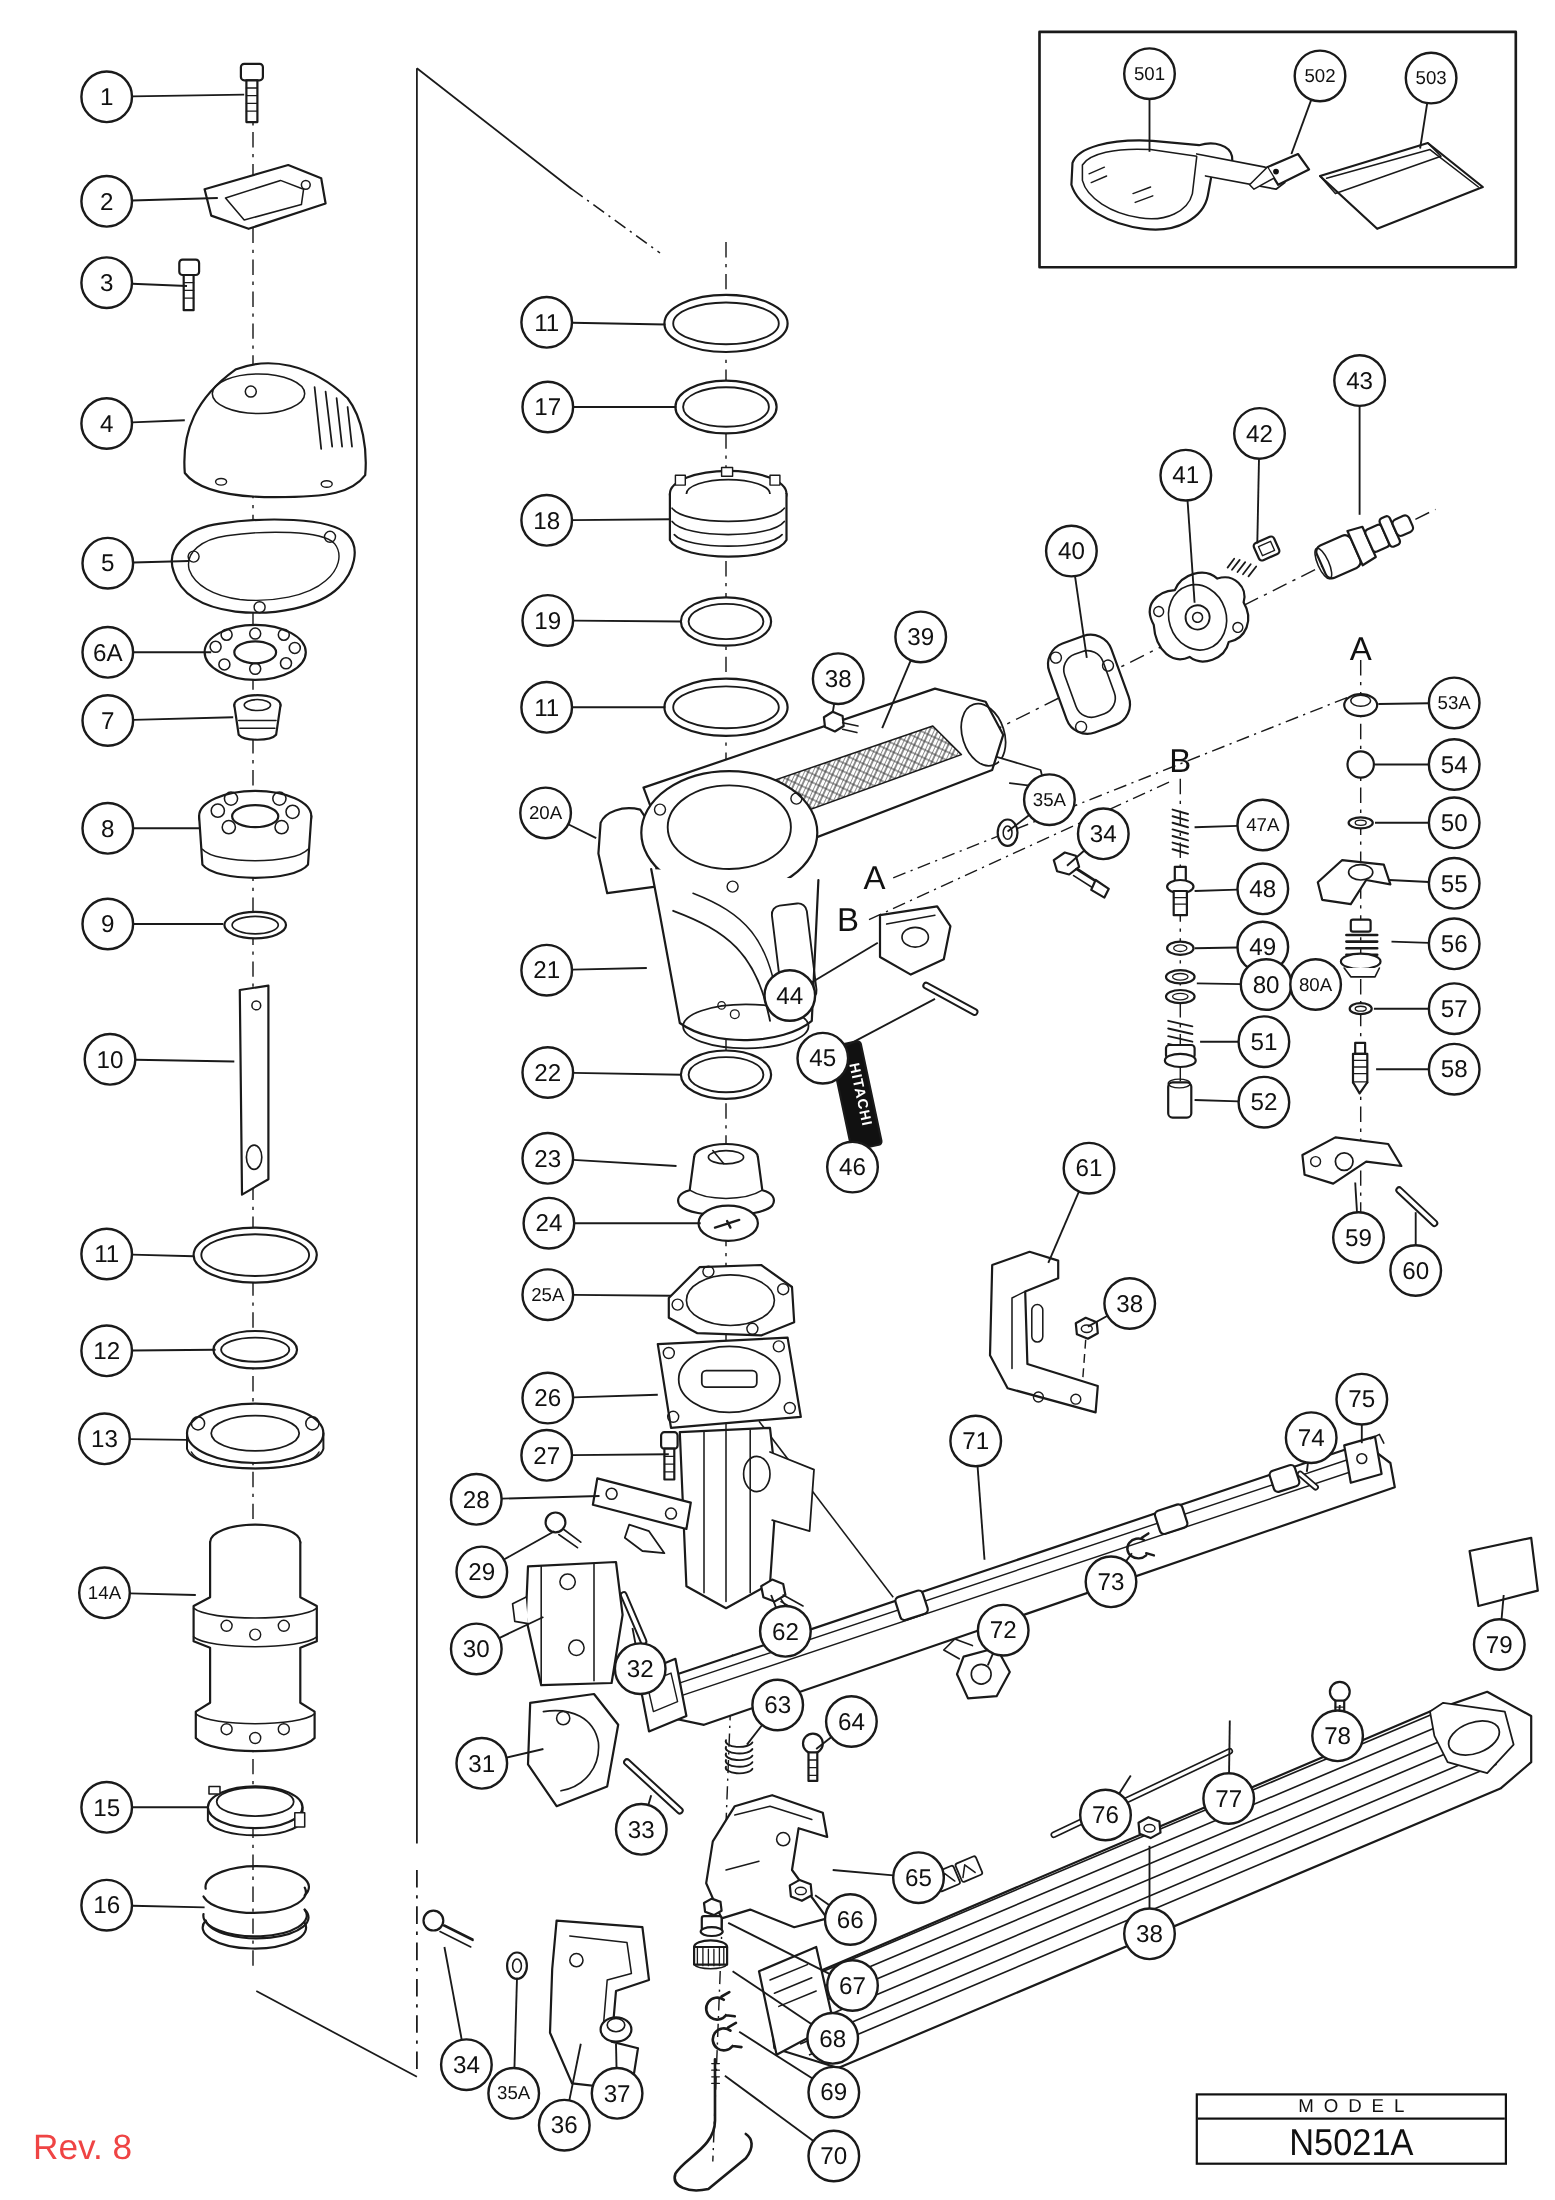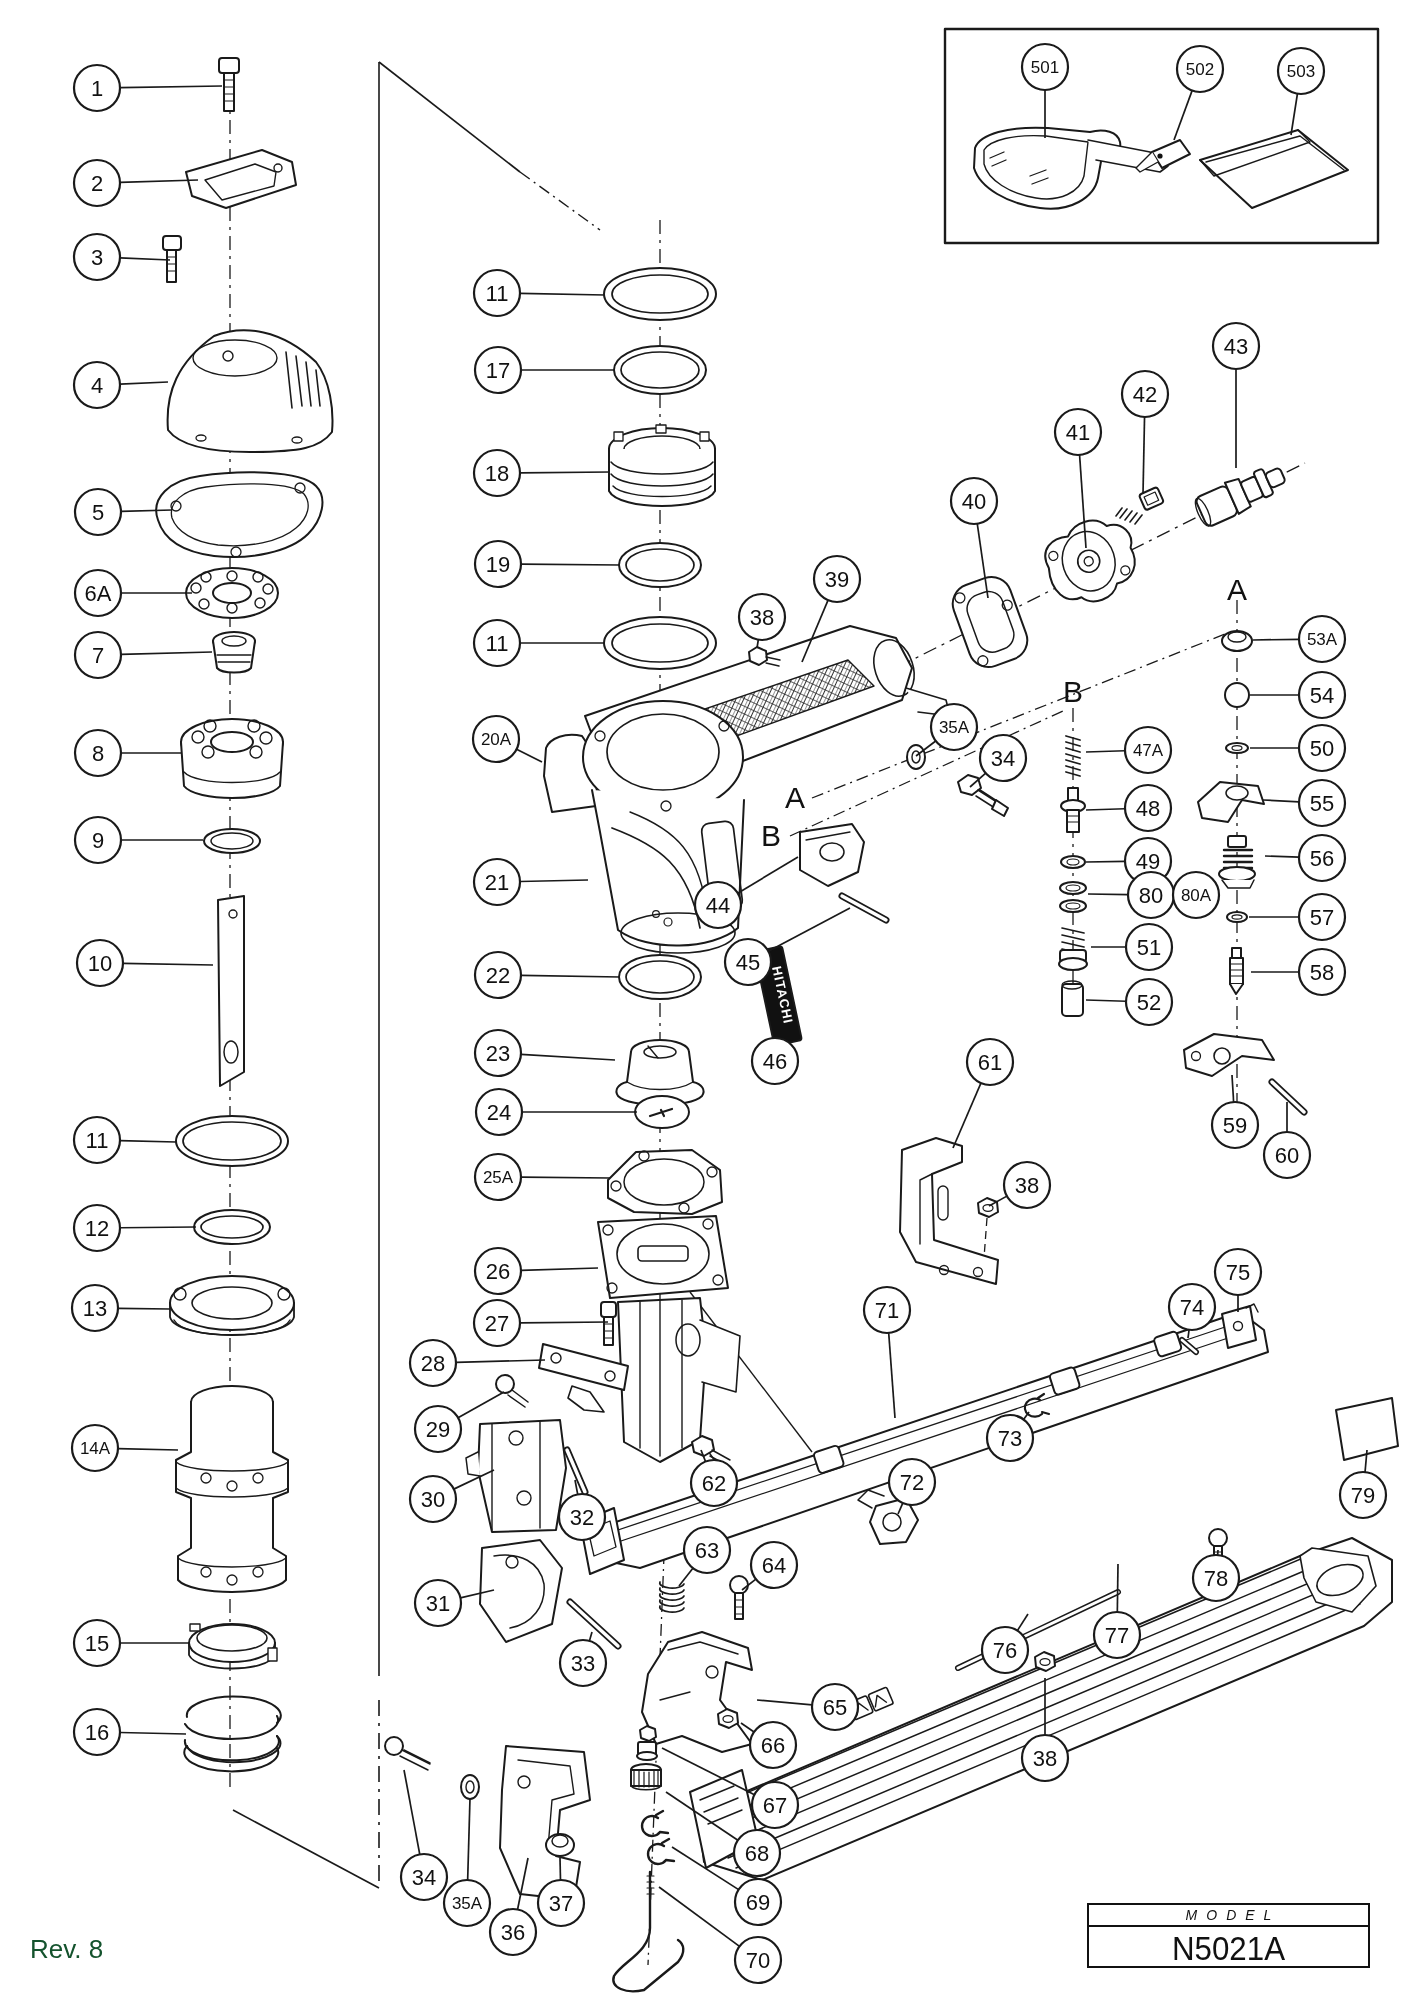--- a/index.html
+++ b/index.html
@@ -1,21 +1,21 @@
 <!DOCTYPE html>
 <html><head>
 <meta charset="utf-8">
 <style>
   html,body{margin:0;padding:0;background:#fff;}
   .page{position:relative;width:1414px;height:2000px;background:#ffffff;overflow:hidden;
         font-family:"Liberation Sans", sans-serif;color:#111;}
   svg{position:absolute;left:0;top:0;}
-  .rev{position:absolute;left:30px;top:1934px;font-size:26px;color:#14532d;}
+  .rev{position:absolute;left:30px;top:1934px;font-size:32px;color:#ef4444;}
   .model-box{position:absolute;left:1087px;top:1903px;width:283px;height:65px;border:2px solid #111;box-sizing:border-box;}
-  .model-head{height:20px;border-bottom:2px solid #111;text-align:center;font-size:14px;letter-spacing:9px;padding-left:9px;line-height:20px;font-style:italic;}
+  .model-head{height:20px;border-bottom:2px solid #111;text-align:center;font-size:17px;letter-spacing:9px;padding-left:9px;line-height:20px;}
   .model-value{text-align:center;font-size:34px;line-height:43px;transform:scaleX(.92);font-weight:500;}
 </style>
 </head>
 <body>
 
 <div class="page">
 
 <svg id="diagram" width="1414" height="2000" viewBox="0 0 1414 2000">
   <defs>
     <pattern id="hatch" patternUnits="userSpaceOnUse" width="7" height="7" patternTransform="rotate(25)">

